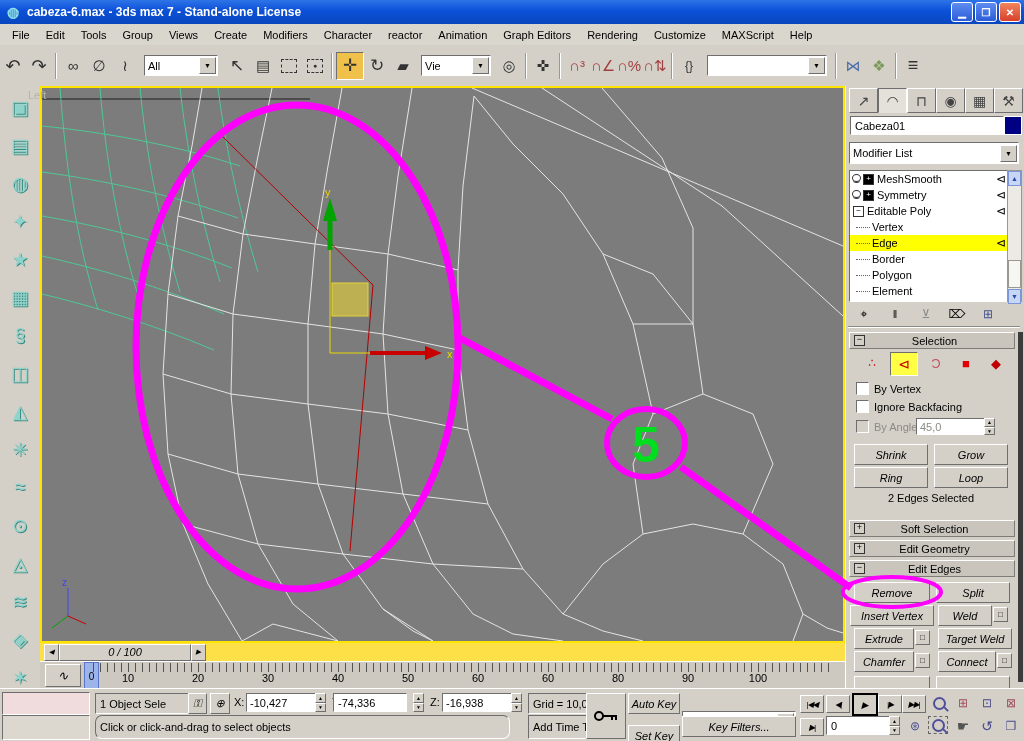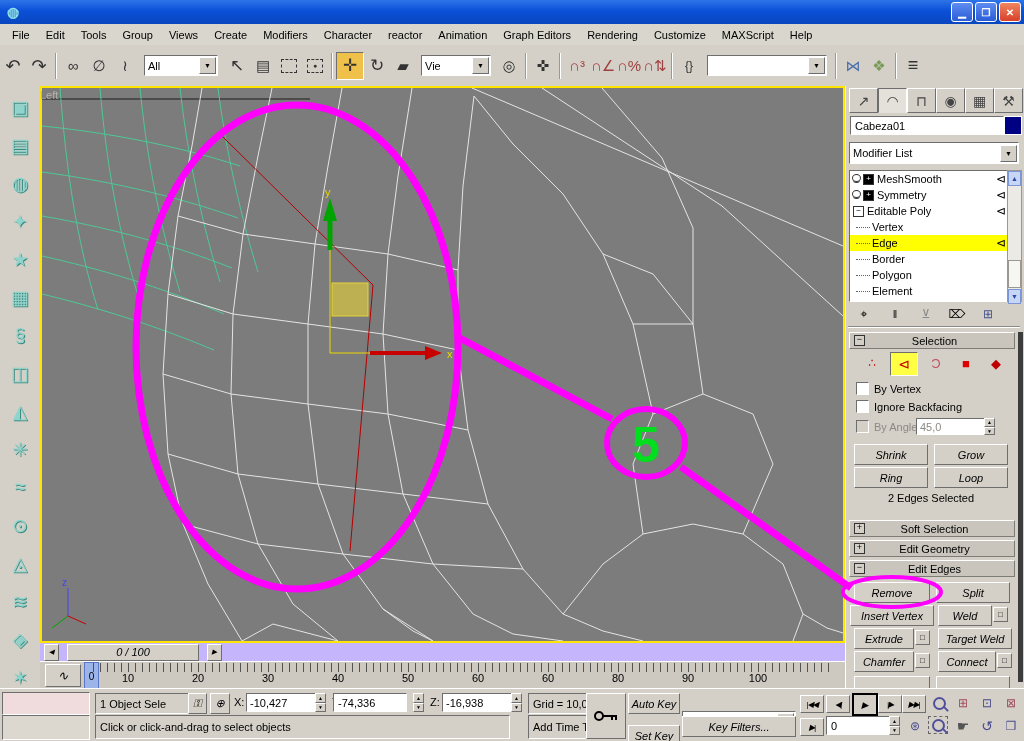--- a/index.html
+++ b/index.html
@@ -24,21 +24,21 @@
   .combo{height:19px;background:#fff;border:1px solid;border-color:#6E6E6E #FFFFFF #FFFFFF #6E6E6E;display:flex;align-items:center;flex:0 0 auto;}
   .combo .val{flex:1;padding:0 3px;overflow:hidden;white-space:nowrap;}
   .combo .arrow{width:15px;height:15px;border:1px solid;border-color:#FFFFFF #6E6E6E #6E6E6E #FFFFFF;background:#D4D0C8;font-size:7px;display:flex;align-items:center;justify-content:center;margin-right:1px;}
   .dashedbox{width:14px;height:12px;border:1px dashed #333;}
   .pressed{border:1px solid;border-color:#6E6E6E #FFFFFF #FFFFFF #6E6E6E !important;background:#EFC04A !important;}
   
   #leftbar{left:0;top:86px;width:40px;height:655px;background:#D4D0C8;border-right:1px solid #9A9890;display:flex;flex-direction:column;align-items:center;}
   .ltool{width:30px;height:34px;margin-top:4px;display:flex;align-items:center;justify-content:center;font-size:19px;color:#8FD4CC;text-shadow:1px 1px 0 #3A8A80;flex:0 0 auto;}
   
   #viewport{left:40px;top:86px;width:805px;height:557px;background:#7C7C7C;border:2px solid #FFE400;box-sizing:border-box;overflow:hidden;}
-  #vp-label{left:40px;top:89px;color:#B6B3AC;font-size:11px;z-index:5;}
+  #vp-label{left:28px;top:89px;color:#B6B3AC;font-size:11px;z-index:5;}
   
   #cmdpanel{left:845px;top:86px;width:179px;height:602px;background:#D4D0C8;border-left:1px solid #fff;overflow:hidden;}
   .tab{width:27px;height:23px;display:flex;align-items:center;justify-content:center;font-size:14px;color:#444;border:1px solid;border-color:#FFFFFF #6E6E6E #6E6E6E #FFFFFF;background:#D4D0C8;}
   .tab.active{background:#E4E1DA;border-color:#6E6E6E #FFFFFF #E4E1DA #6E6E6E;}
   .stackrow{height:16px;display:flex;align-items:center;font-size:11px;white-space:nowrap;}
   .bulb{width:7px;height:6px;border:1px solid #333;border-radius:50%;box-shadow:0 2px 0 -1px #333;margin:0 2px 2px 2px;flex:0 0 auto;}
   .pmbox{width:9px;height:9px;border:1px solid #333;background:#000;color:#fff;font-size:8px;line-height:7px;text-align:center;margin-right:3px;flex:0 0 auto;}
   .pmbox.minus{background:#fff;color:#000;}
   .subdots{width:14px;border-bottom:1px dotted #666;margin:0 2px 0 6px;flex:0 0 auto;}
   .actarrow{margin-left:auto;margin-right:2px;font-size:12px;color:#000;}
@@ -46,39 +46,40 @@
   .rollout .box{width:9px;height:9px;border:1px solid #333;background:#D4D0C8;font-size:9px;line-height:7px;text-align:center;margin:0 4px;}
   .rollout .rtitle{flex:1;text-align:center;margin-right:14px;}
   .cb{width:11px;height:11px;flex:0 0 auto;border:1px solid;border-color:#6E6E6E #FFFFFF #FFFFFF #6E6E6E;background:#fff;margin-right:5px;}
   .cb.dis{background:#D4D0C8;}
   .cbrow{display:flex;align-items:center;position:absolute;}
   .spin{width:11px;display:flex;flex-direction:column;flex:0 0 auto;}
   .spin span{height:50%;border:1px solid;border-color:#FFFFFF #6E6E6E #6E6E6E #FFFFFF;background:#D4D0C8;font-size:5px;display:flex;align-items:center;justify-content:center;}
   .sqbox{width:13px;height:13px;border:1px solid;border-color:#FFFFFF #6E6E6E #6E6E6E #FFFFFF;background:#D4D0C8;display:flex;align-items:center;justify-content:center;font-size:8px;}
   .gray{color:#8C8A84;}
   
-  #timesliderrow{left:40px;top:643px;width:805px;height:18px;background:#c4b5fd;display:flex;align-items:center;gap:8px;}
+  #timesliderrow{left:40px;top:643px;width:805px;height:18px;background:#fde047;display:flex;align-items:center;}
   #rulerrow{left:40px;top:661px;width:805px;height:27px;background:#CDC9C1;border-top:1px solid #fff;}
   .ticks{position:absolute;left:53px;top:1px;width:740px;height:9px;background:repeating-linear-gradient(90deg,#55534E 0 1px,transparent 1px 7px);}
   .ticklabels{position:absolute;left:53px;top:10px;width:740px;display:flex;}
   .tick-label{width:70px;text-align:center;font-size:11px;flex:0 0 auto;}
   #statusbar{left:0;top:688px;width:1024px;height:53px;background:#D4D0C8;border-top:1px solid #fff;}
   .navi{width:22px;height:20px;display:flex;align-items:center;justify-content:center;font-size:12px;color:#4A4A8E;}
   .mag{position:relative;width:9px;height:9px;border:2px solid #50509A;border-radius:50%;}
   .mag::after{content:"";position:absolute;width:6px;height:2px;background:#50509A;right:-5px;bottom:-2px;transform:rotate(45deg);}
   .playtxt{font-size:8px;letter-spacing:-1px;}
   svg{display:block;}
 </style>
 </head>
 <body>
 
 <div id="app">
 
   <div id="titlebar" class="abs">
     <span class="ctr" style="width:20px;height:18px;margin-left:3px;color:#8FE0E8;font-size:14px;">◍</span>
+    <span style="margin-left:4px;">cabeza-6.max - 3ds max 7  - Stand-alone License</span>
     <span style="flex:1;"></span>
     <span class="wbtn">▁</span>
     <span class="wbtn">❐</span>
     <span class="wbtn close" style="margin-right:3px;">✕</span>
   </div>
 
   <div id="menubar" class="abs">
     <span class="menu-item">File</span>
       <span class="menu-item">Edit</span>
       <span class="menu-item">Tools</span>
@@ -455,21 +456,21 @@
     <div class="abs sunken" style="left:442px;top:4px;width:68px;height:17px;display:flex;align-items:center;padding-left:3px;">
         <span>-16,938</span>
       </div>
     <div class="abs spin" style="left:511px;top:4px;height:19px;">
         <span>▲</span>
         <span>▼</span>
       </div>
     <div class="abs sunkeng" style="left:528px;top:4px;width:76px;height:19px;display:flex;align-items:center;padding-left:4px;overflow:hidden;white-space:nowrap;">
         <span>Grid = 10,0</span>
       </div>
-    <div class="abs sunkeng" style="left:95px;top:26px;width:409px;height:22px;display:flex;align-items:center;padding-left:4px;">
+    <div class="abs sunkeng" style="left:95px;top:26px;width:409px;height:22px;display:flex;align-items:center;padding-left:4px;border-radius:7px;">
         <span>Click or click-and-drag to select objects</span>
       </div>
     <div class="abs sunkeng" style="left:528px;top:26px;width:76px;height:22px;display:flex;align-items:center;padding-left:4px;white-space:nowrap;overflow:hidden;">
         <span>Add Time Tag</span>
       </div>
 
     <div class="abs btn" style="left:586px;top:4px;width:38px;height:44px;">
       <svg width="26" height="14" viewBox="0 0 26 14">
           <circle cx="6" cy="7" r="4" fill="none" stroke="#000" stroke-width="2"></circle>
           <path d="M10 7 H24 M19 7 V11 M23 7 V11" stroke="#000" stroke-width="2" fill="none"></path>

